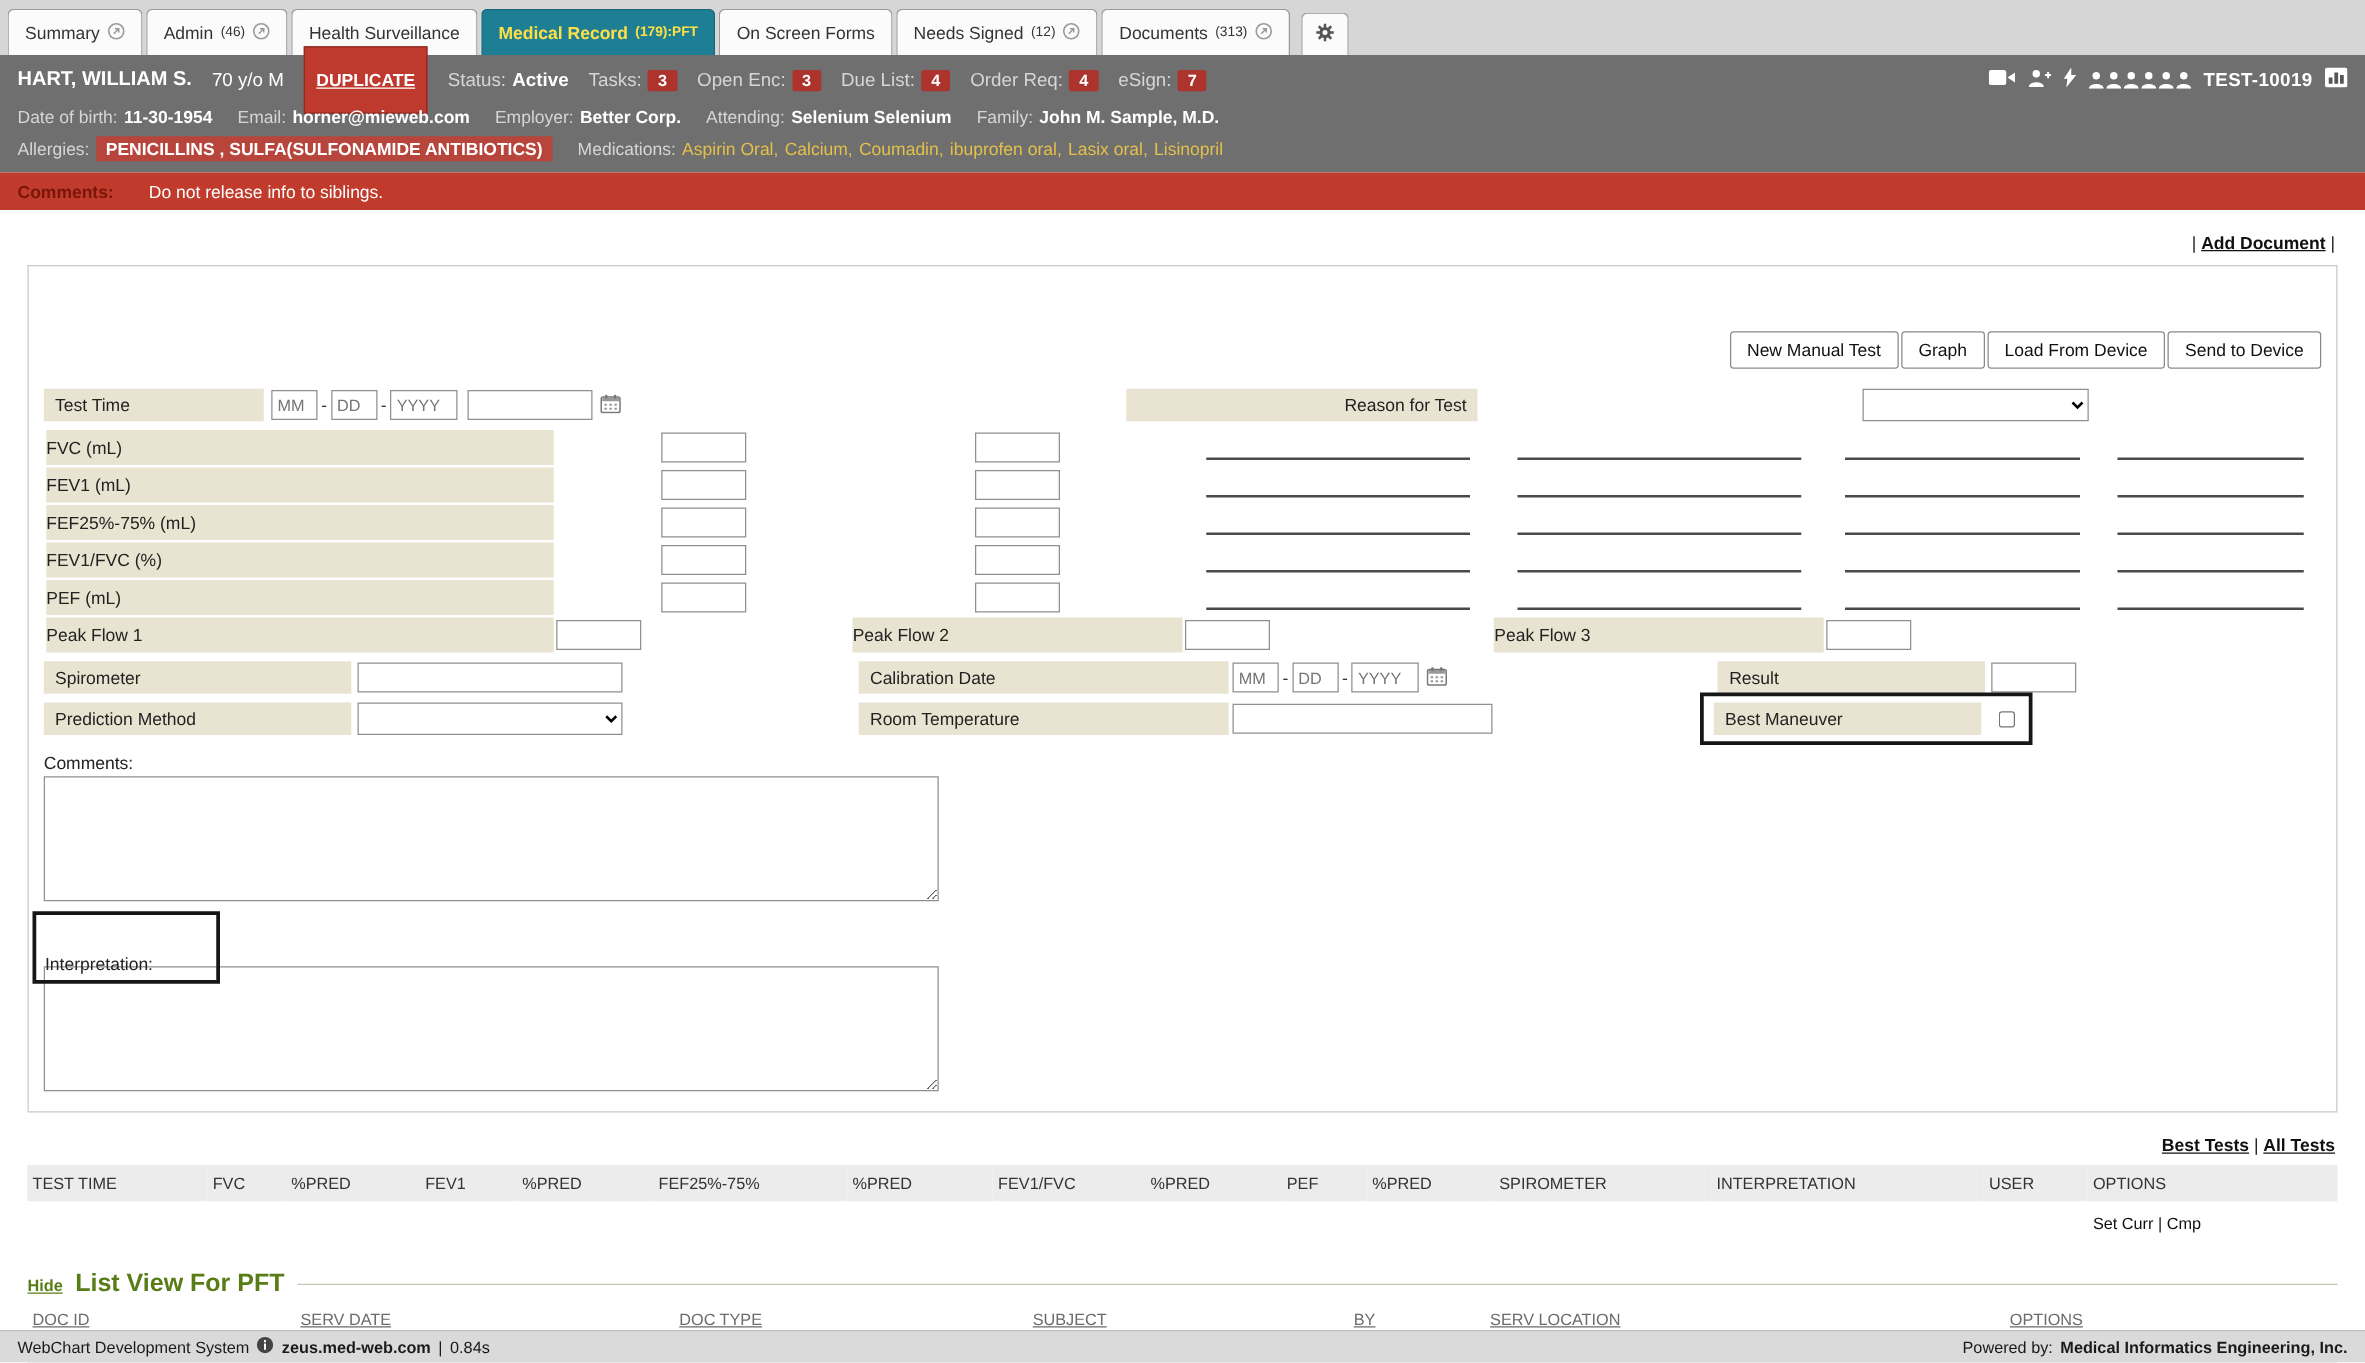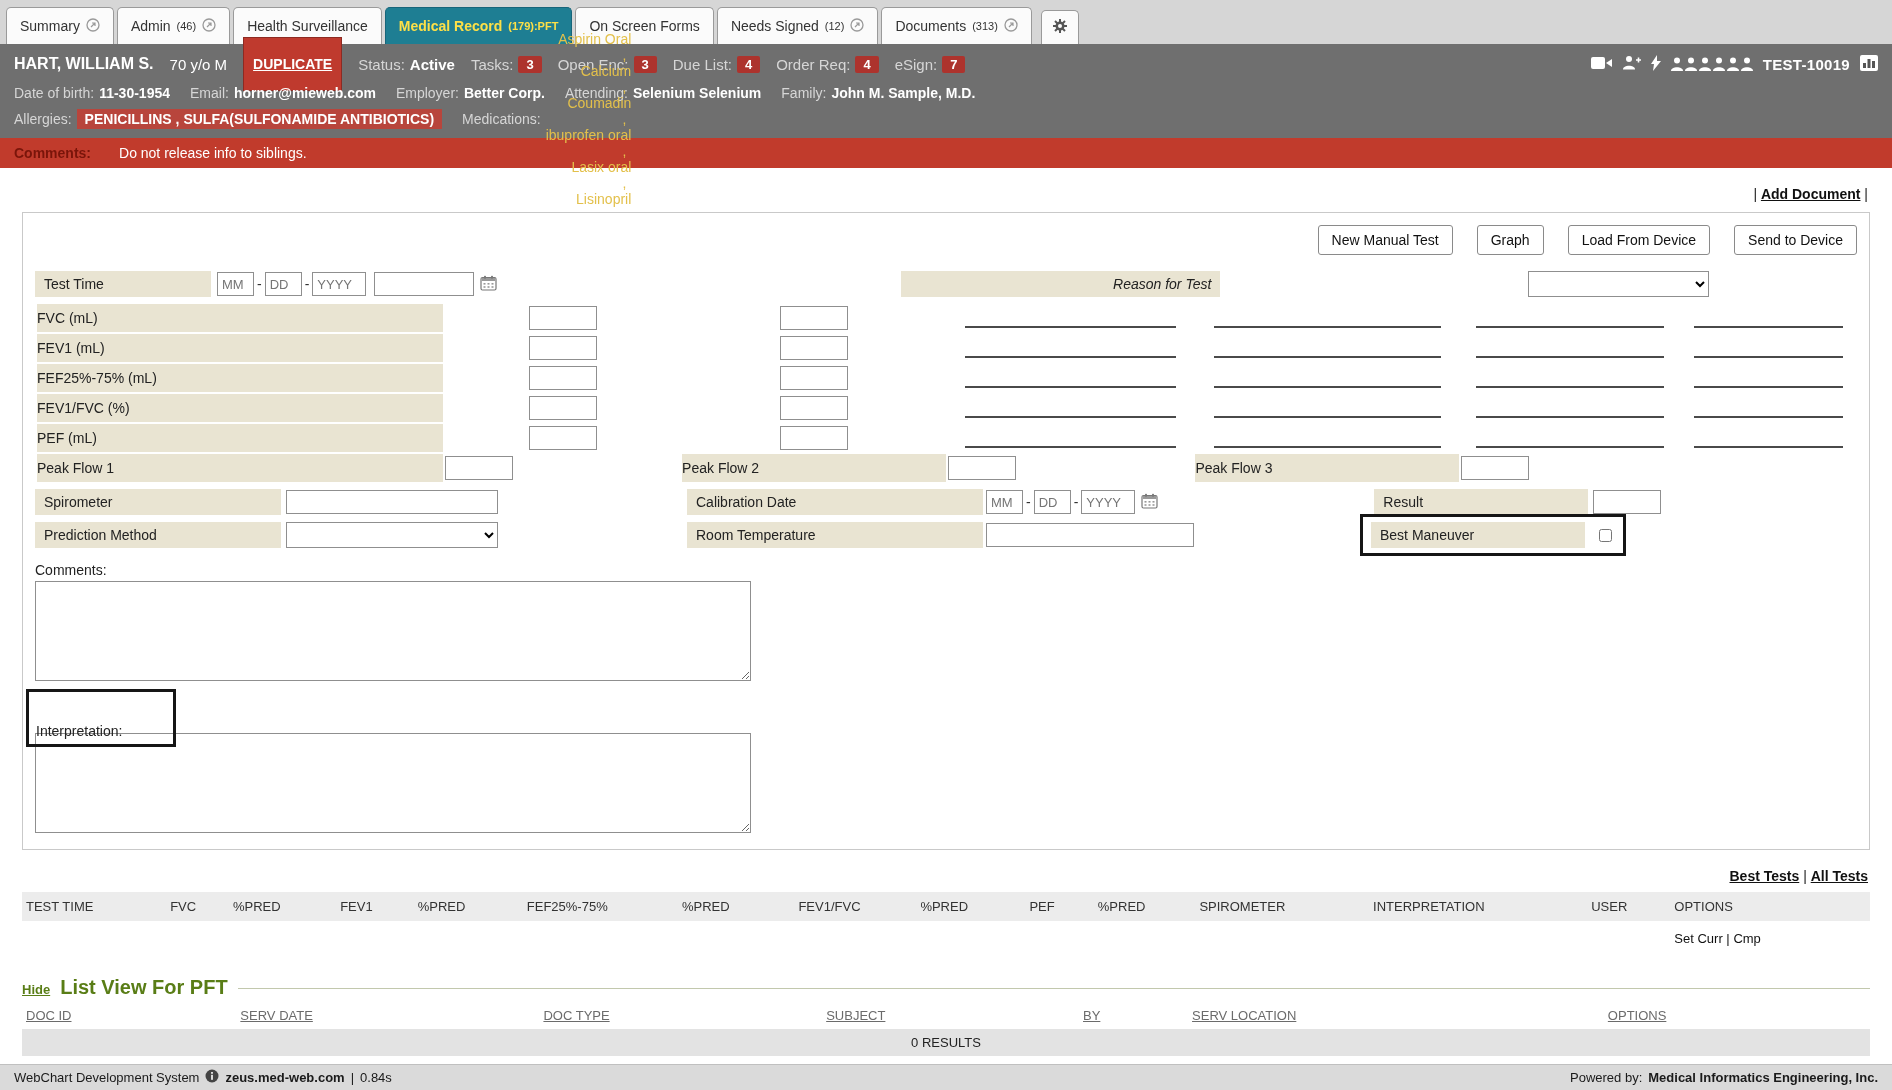--- a/index.html
+++ b/index.html
@@ -26,46 +26,46 @@
   .dup { background:#bf3a2e; border:1px solid #8d2a22; padding:18px 9px; font-weight:bold; text-decoration:underline; color:#fff; font-size:14px; }
   .kv { display:flex; gap:5px; align-items:center; white-space:nowrap; }
   .k { color:#d6d6d6; }
   .v { color:#fff; font-weight:bold; }
   .badge { background:var(--badge-red,#ad332d); color:#fff; font-weight:bold; padding:1px 8px; font-size:13px; border-radius:2px; text-decoration:none; }
   .picons { margin-left:auto; display:flex; align-items:center; gap:10px; }
   .persons { display:flex; gap:2px; }
   .chart-id { font-weight:bold; font-size:15px; letter-spacing:.3px; }
   .prow2,.prow3 { display:flex; align-items:center; gap:20px; font-size:14px; height:26px; white-space:nowrap; }
   .allergy-box { background:#b8453c; padding:2px 8px; font-weight:bold; color:#fff; }
-  .meds { display:flex; align-items:flex-end;flex-direction:column; }
+  .meds { display:flex; align-items:center; }
   .med-link { color:var(--gold,#e3c04b); text-decoration:none; }
   .med-sep { color:var(--gold,#e3c04b); margin-right:5px; }
 
   
   .cbar { background:var(--alert-red,#c13b2c); color:#fff; height:30px; display:flex; align-items:center; gap:28px; padding:0 14px; font-size:14px; }
   .cbar .clabel { color:#7a150a; font-weight:bold; }
 
   
   .main { padding:10px 22px 0; }
   .adddoc { text-align:right; font-size:14px; margin:8px 2px 10px; }
   .adddoc a { color:#111; font-weight:bold; text-decoration:underline; }
   .panel { border:1px solid #c9c9c9; padding:12px 12px 16px; background:#fff; }
-  .actions { display:flex; justify-content:flex-end; gap:24px; margin-bottom:14px; }
+  .actions { display:flex; justify-content:flex-end; gap:2px; margin-bottom:14px;margin-top:40px; }
   .btn { background:#fff; border:1px solid #8a8a8a; border-radius:3px; padding:6px 13px; font-size:14px; font-family:inherit; color:#111; cursor:pointer; }
 
   .frow { display:flex; align-items:center; height:30px; margin-bottom:3px; }
   .lblc { background:var(--tan,#e9e4d2); height:26px; display:flex; align-items:center; padding:0 9px; font-size:14px; }
   .inp { border:1px solid #8f8f8f; height:24px; padding:1px 4px; font-size:13px; font-family:inherit; }
   .mm,.dd { width:37px; }
   .yyyy { width:54px; }
   .time { width:100px; margin-left:8px; }
   .dash { margin:0 3px; color:#333; }
   .calbtn { background:none; border:none; padding:0; margin-left:6px; height:18px; cursor:pointer; }
   .tt-lbl { width:176px; margin-right:6px; }
-  .reason-lbl { margin-left:404px; width:319px; justify-content:flex-end;font-style:italic; }
+  .reason-lbl { margin-left:404px; width:281px; justify-content:flex-end; }
   .sel { border:1px solid #8f8f8f; height:26px; font-family:inherit; font-size:13px; background:#fff; }
   .reason-sel { margin-left:308px; width:181px; }
 
   table.pft { border-collapse:separate; border-spacing:2px; width:100%; margin-top:2px; }
   table.pft td { height:28px; font-size:14px; padding:0; }
   td.th { background:var(--tan,#e9e4d2); text-align:center; }
   td.rlbl { background:var(--tan,#e9e4d2); padding-left:9px; }
   td.cinp { text-align:center; }
   td.cinp input, td.linp input { width:68px; }
   .uline { width:86%; margin:0 auto; height:20px; border-bottom:2px solid #4a4a4a; }

